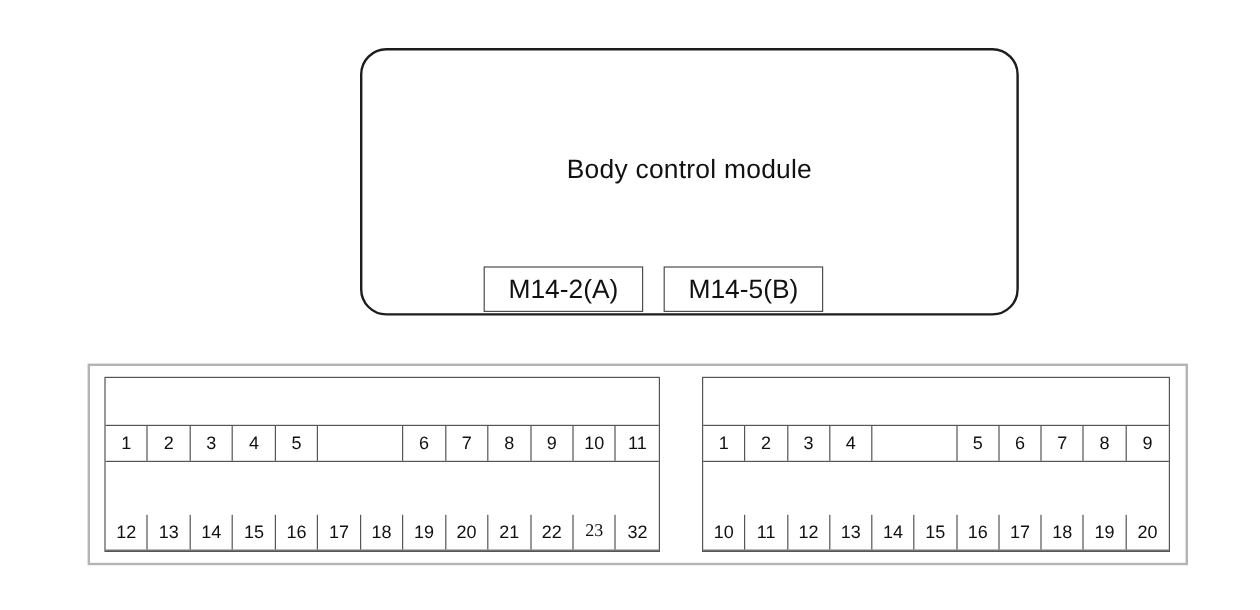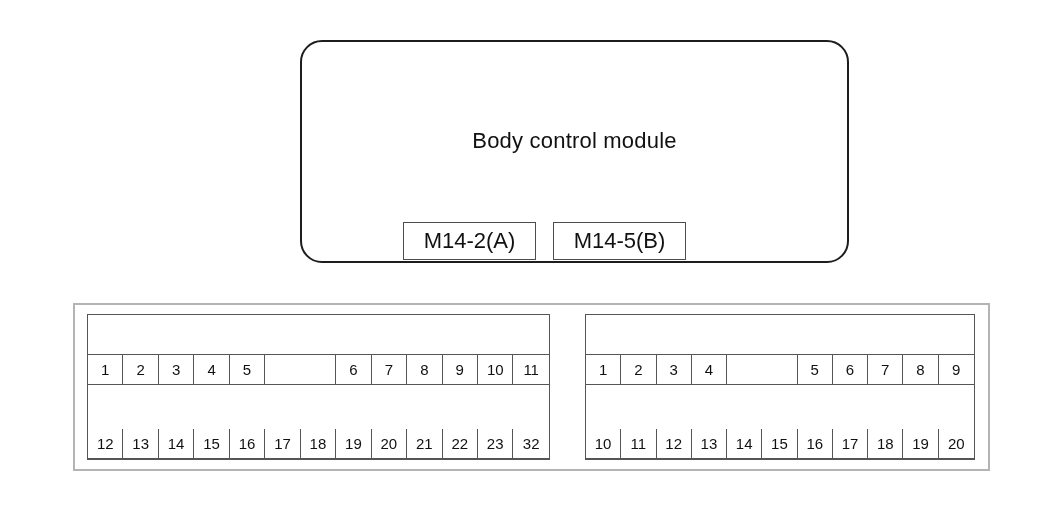--- a/index.html
+++ b/index.html
@@ -159,21 +159,21 @@
         <div class="pin-cell" style="flex: 0 0 7.69231%;">13</div>
         <div class="pin-cell" style="flex: 0 0 7.69231%;">14</div>
         <div class="pin-cell" style="flex: 0 0 7.69231%;">15</div>
         <div class="pin-cell" style="flex: 0 0 7.69231%;">16</div>
         <div class="pin-cell" style="flex: 0 0 7.69231%;">17</div>
         <div class="pin-cell" style="flex: 0 0 7.69231%;">18</div>
         <div class="pin-cell" style="flex: 0 0 7.69231%;">19</div>
         <div class="pin-cell" style="flex: 0 0 7.69231%;">20</div>
         <div class="pin-cell" style="flex: 0 0 7.69231%;">21</div>
         <div class="pin-cell" style="flex: 0 0 7.69231%;">22</div>
-        <div class="pin-cell" style="flex: 0 0 7.69231%;">23</div>
+        <div class="pin-cell" style="flex: 0 0 7.69231%; font-family: Liberation Serif, serif;">23</div>
         <div class="pin-cell" style="flex: 0 0 7.69231%;">32</div>
       </div>
   </div>
 </div>
 
 <div class="connector-box" id="connector-b-box">
   <div class="conn-header-strip"></div>
   <div class="pin-grid">
     <div class="pin-row top-row">
         <div class="pin-cell" style="flex: 0 0 9.09091%;">1</div>

